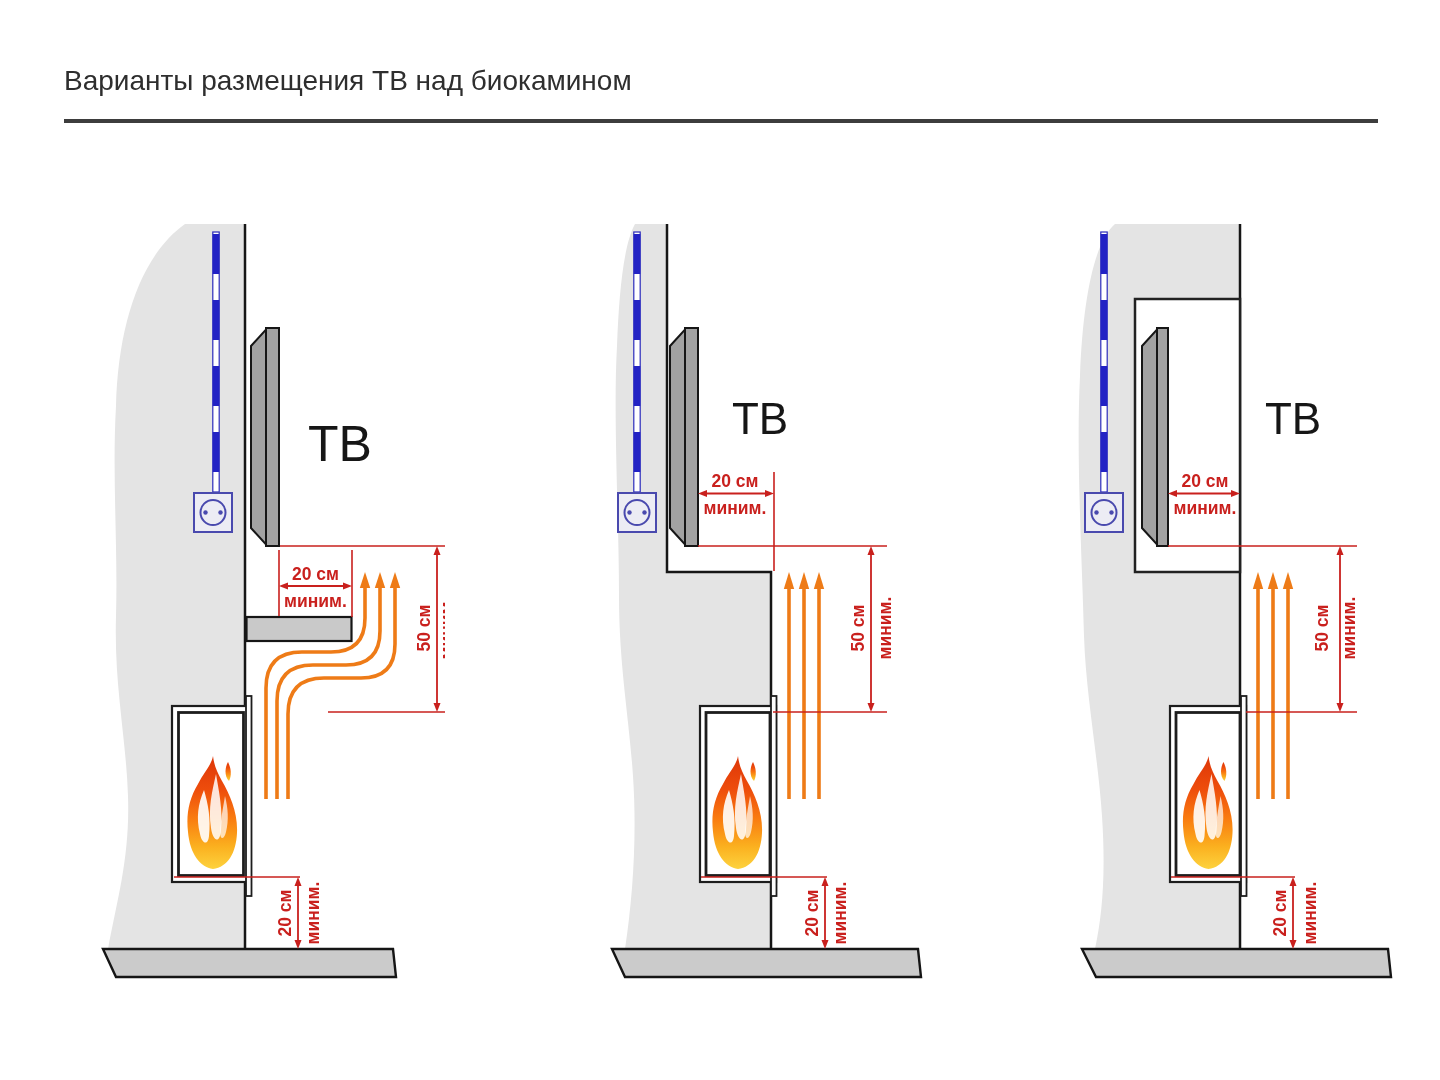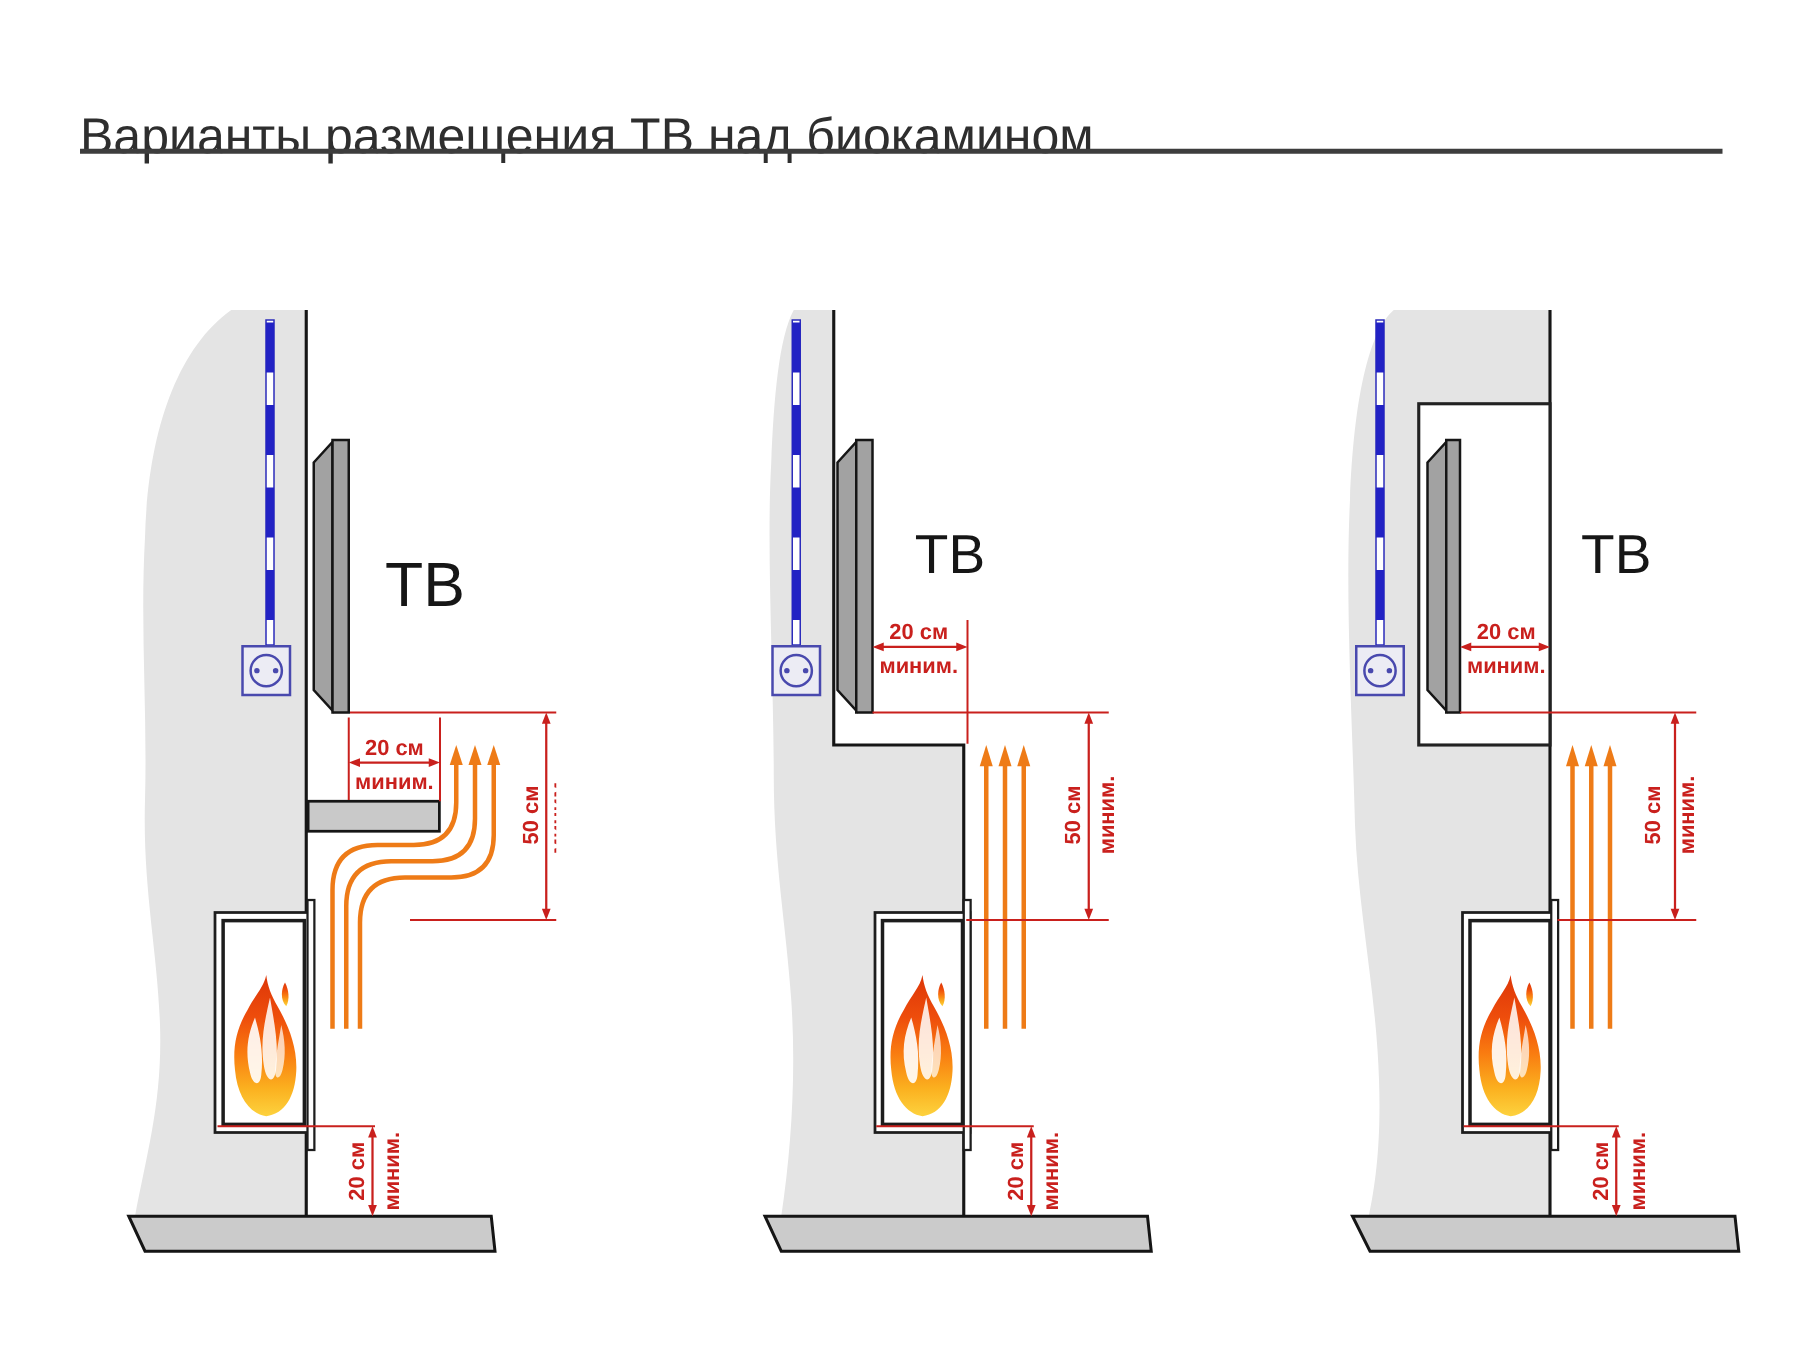--- a/index.html
+++ b/index.html
@@ -1,27 +1,27 @@
 <!DOCTYPE html>
 <html><head>
 <meta charset="utf-8">
 <style>
   html,body{margin:0;padding:0;background:#fff;}
   #stage{
     position:relative;width:1440px;height:1080px;background:#ffffff;overflow:hidden;
     font-family:"Liberation Sans", sans-serif;
   }
   .page-title{
-    position:absolute;left:64px;top:88px;width:1320px;
-    font-size:40px;line-height:42px;color:#2e2e2e;letter-spacing:0px;white-space:nowrap;
+    position:absolute;left:64px;top:60px;width:1320px;
+    font-size:28px;line-height:42px;color:#2e2e2e;letter-spacing:0px;white-space:nowrap;
   }
   .title-underline{
     position:absolute;left:64px;top:119px;width:1314px;height:4px;background:#3d3d3d;
   }
-  .diagram{position:absolute;top:240px;width:345px;height:775px;}
+  .diagram{position:absolute;top:216px;width:345px;height:775px;}
   #diagram-1{left:100px;}
   #diagram-2{left:595px;}
   #diagram-3{left:1060px;}
   svg{display:block;}
   .dim-text{fill:#c9201d;font-weight:bold;font-size:17.5px;font-family:"Liberation Sans",sans-serif;}
   .tv-text{fill:#161616;font-family:"Liberation Sans",sans-serif;}
   .redline{stroke:#c9201d;stroke-width:1.6;fill:none;}
   .redarrowline{stroke:#c9201d;stroke-width:1.8;fill:none;}
   .redhead{fill:#c9201d;stroke:none;}
   .heat{stroke:#ee7b17;stroke-width:3.6;fill:none;}

